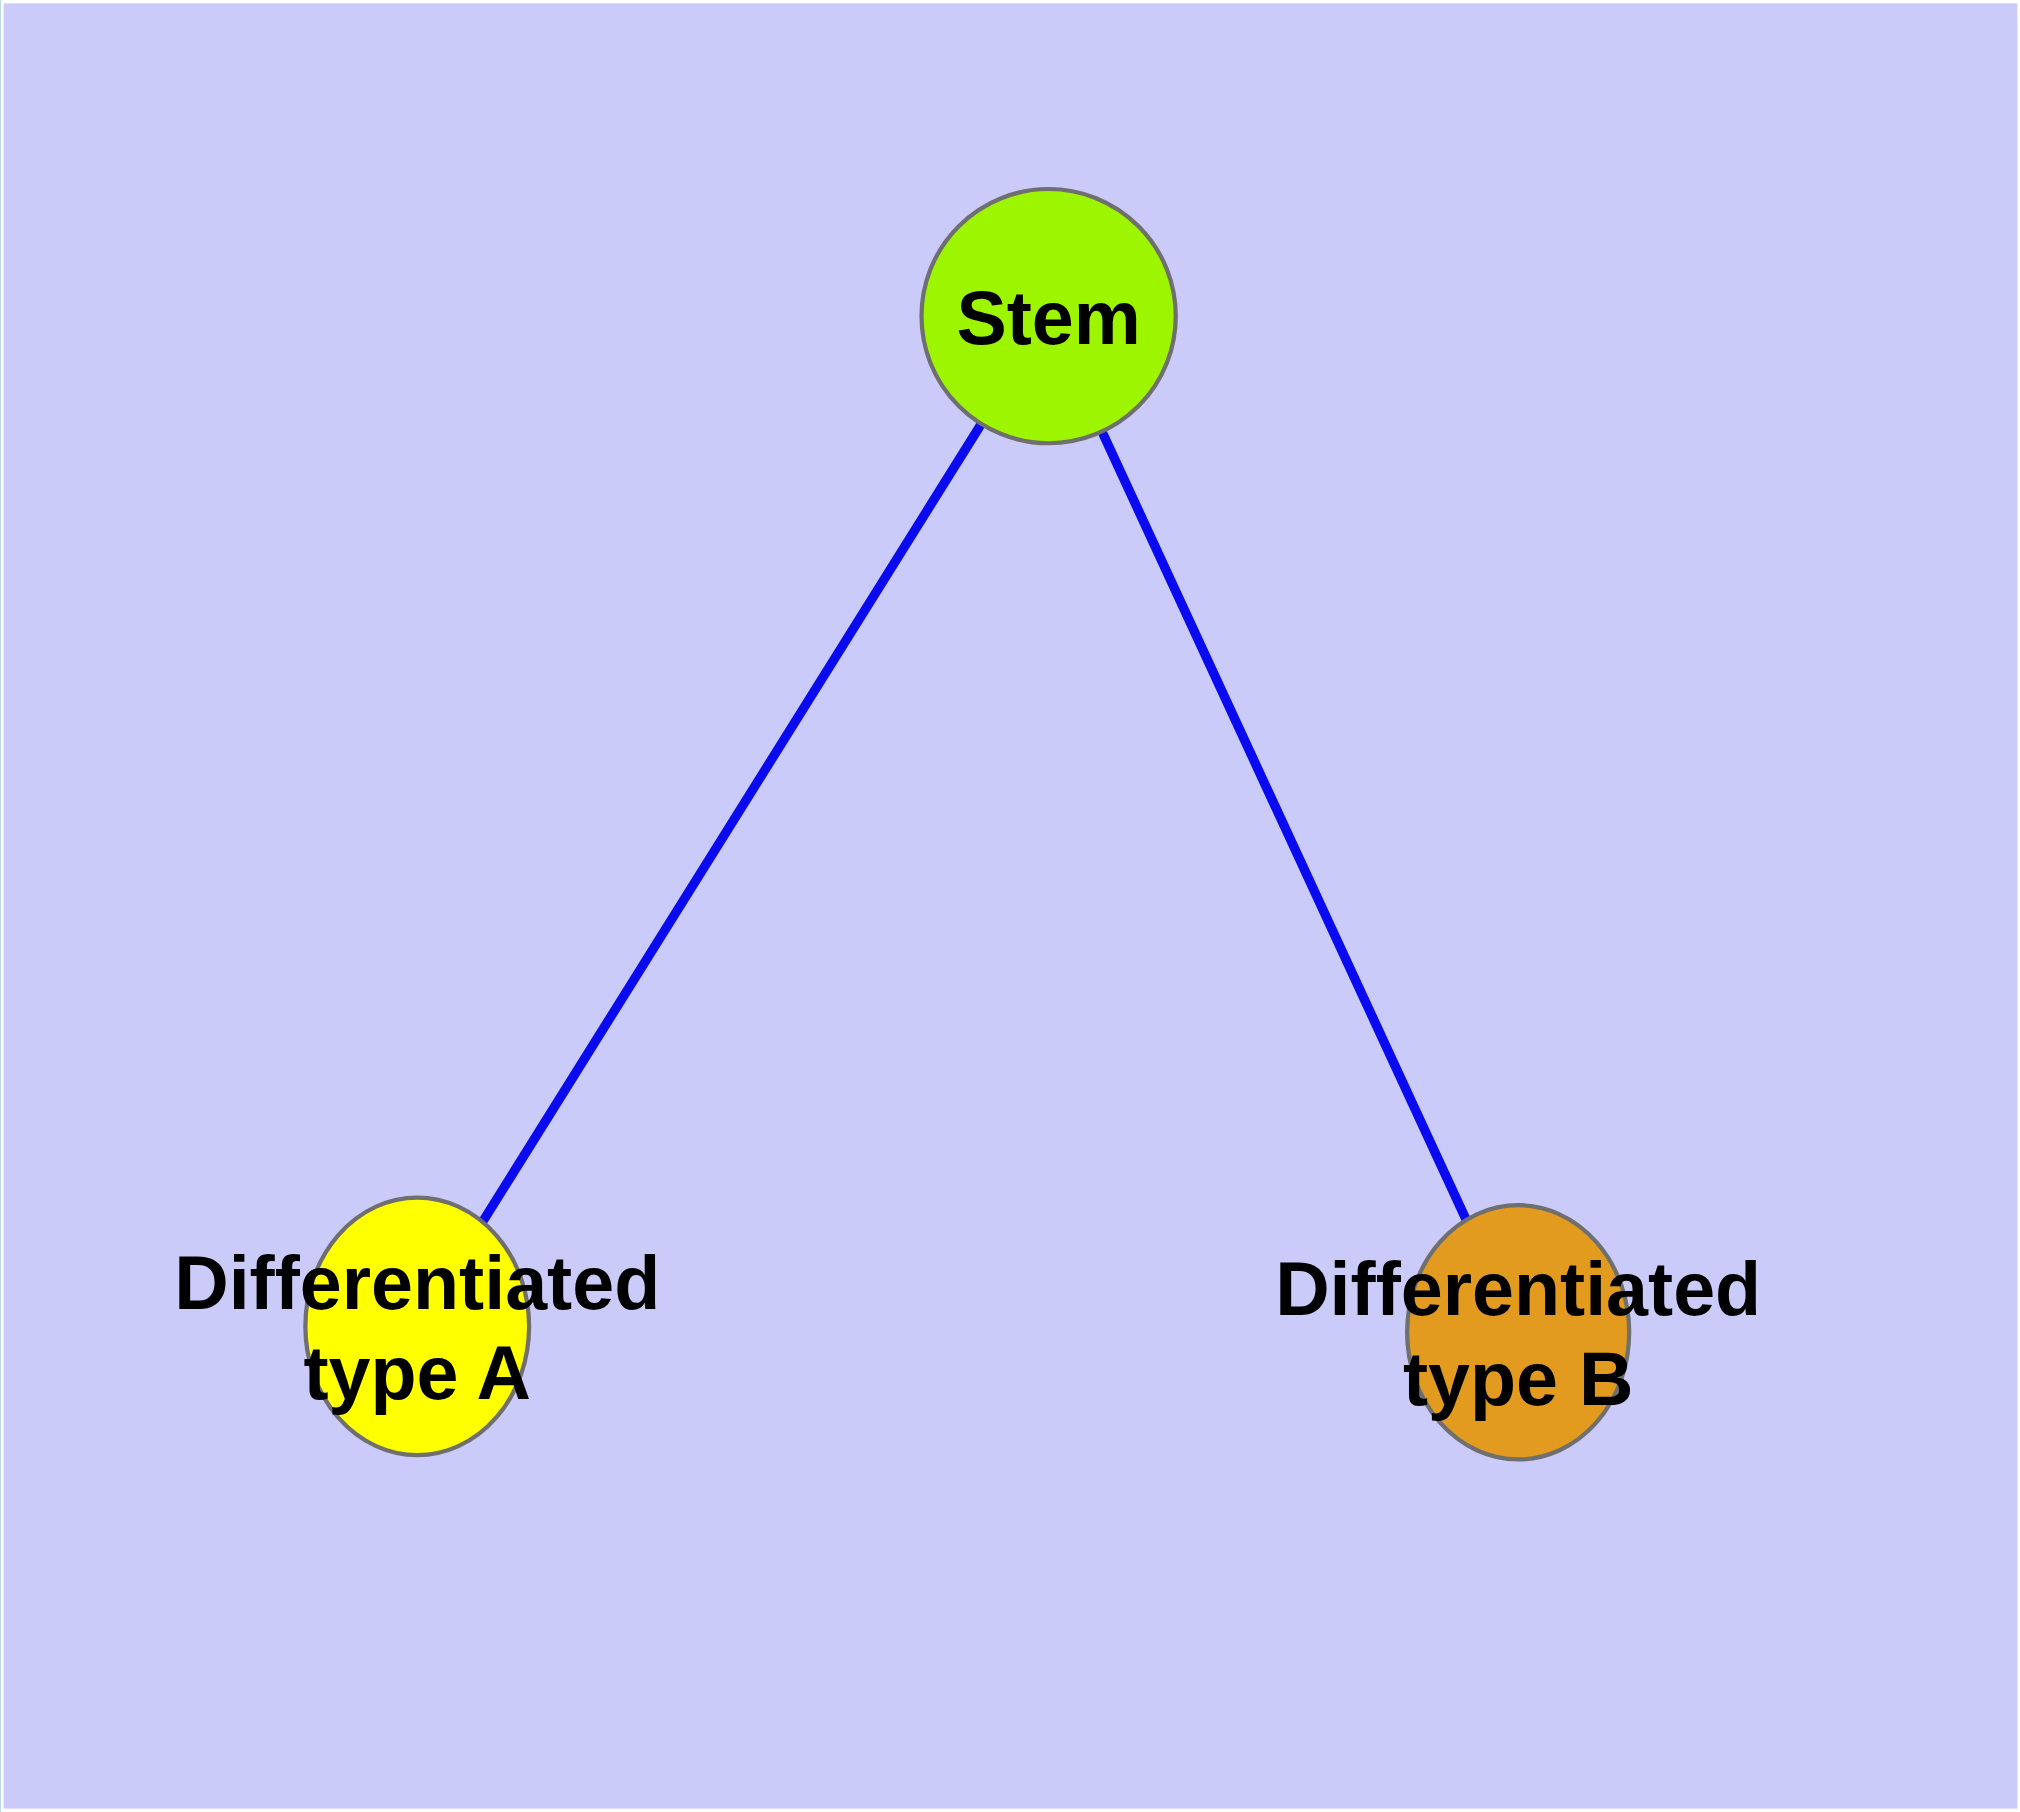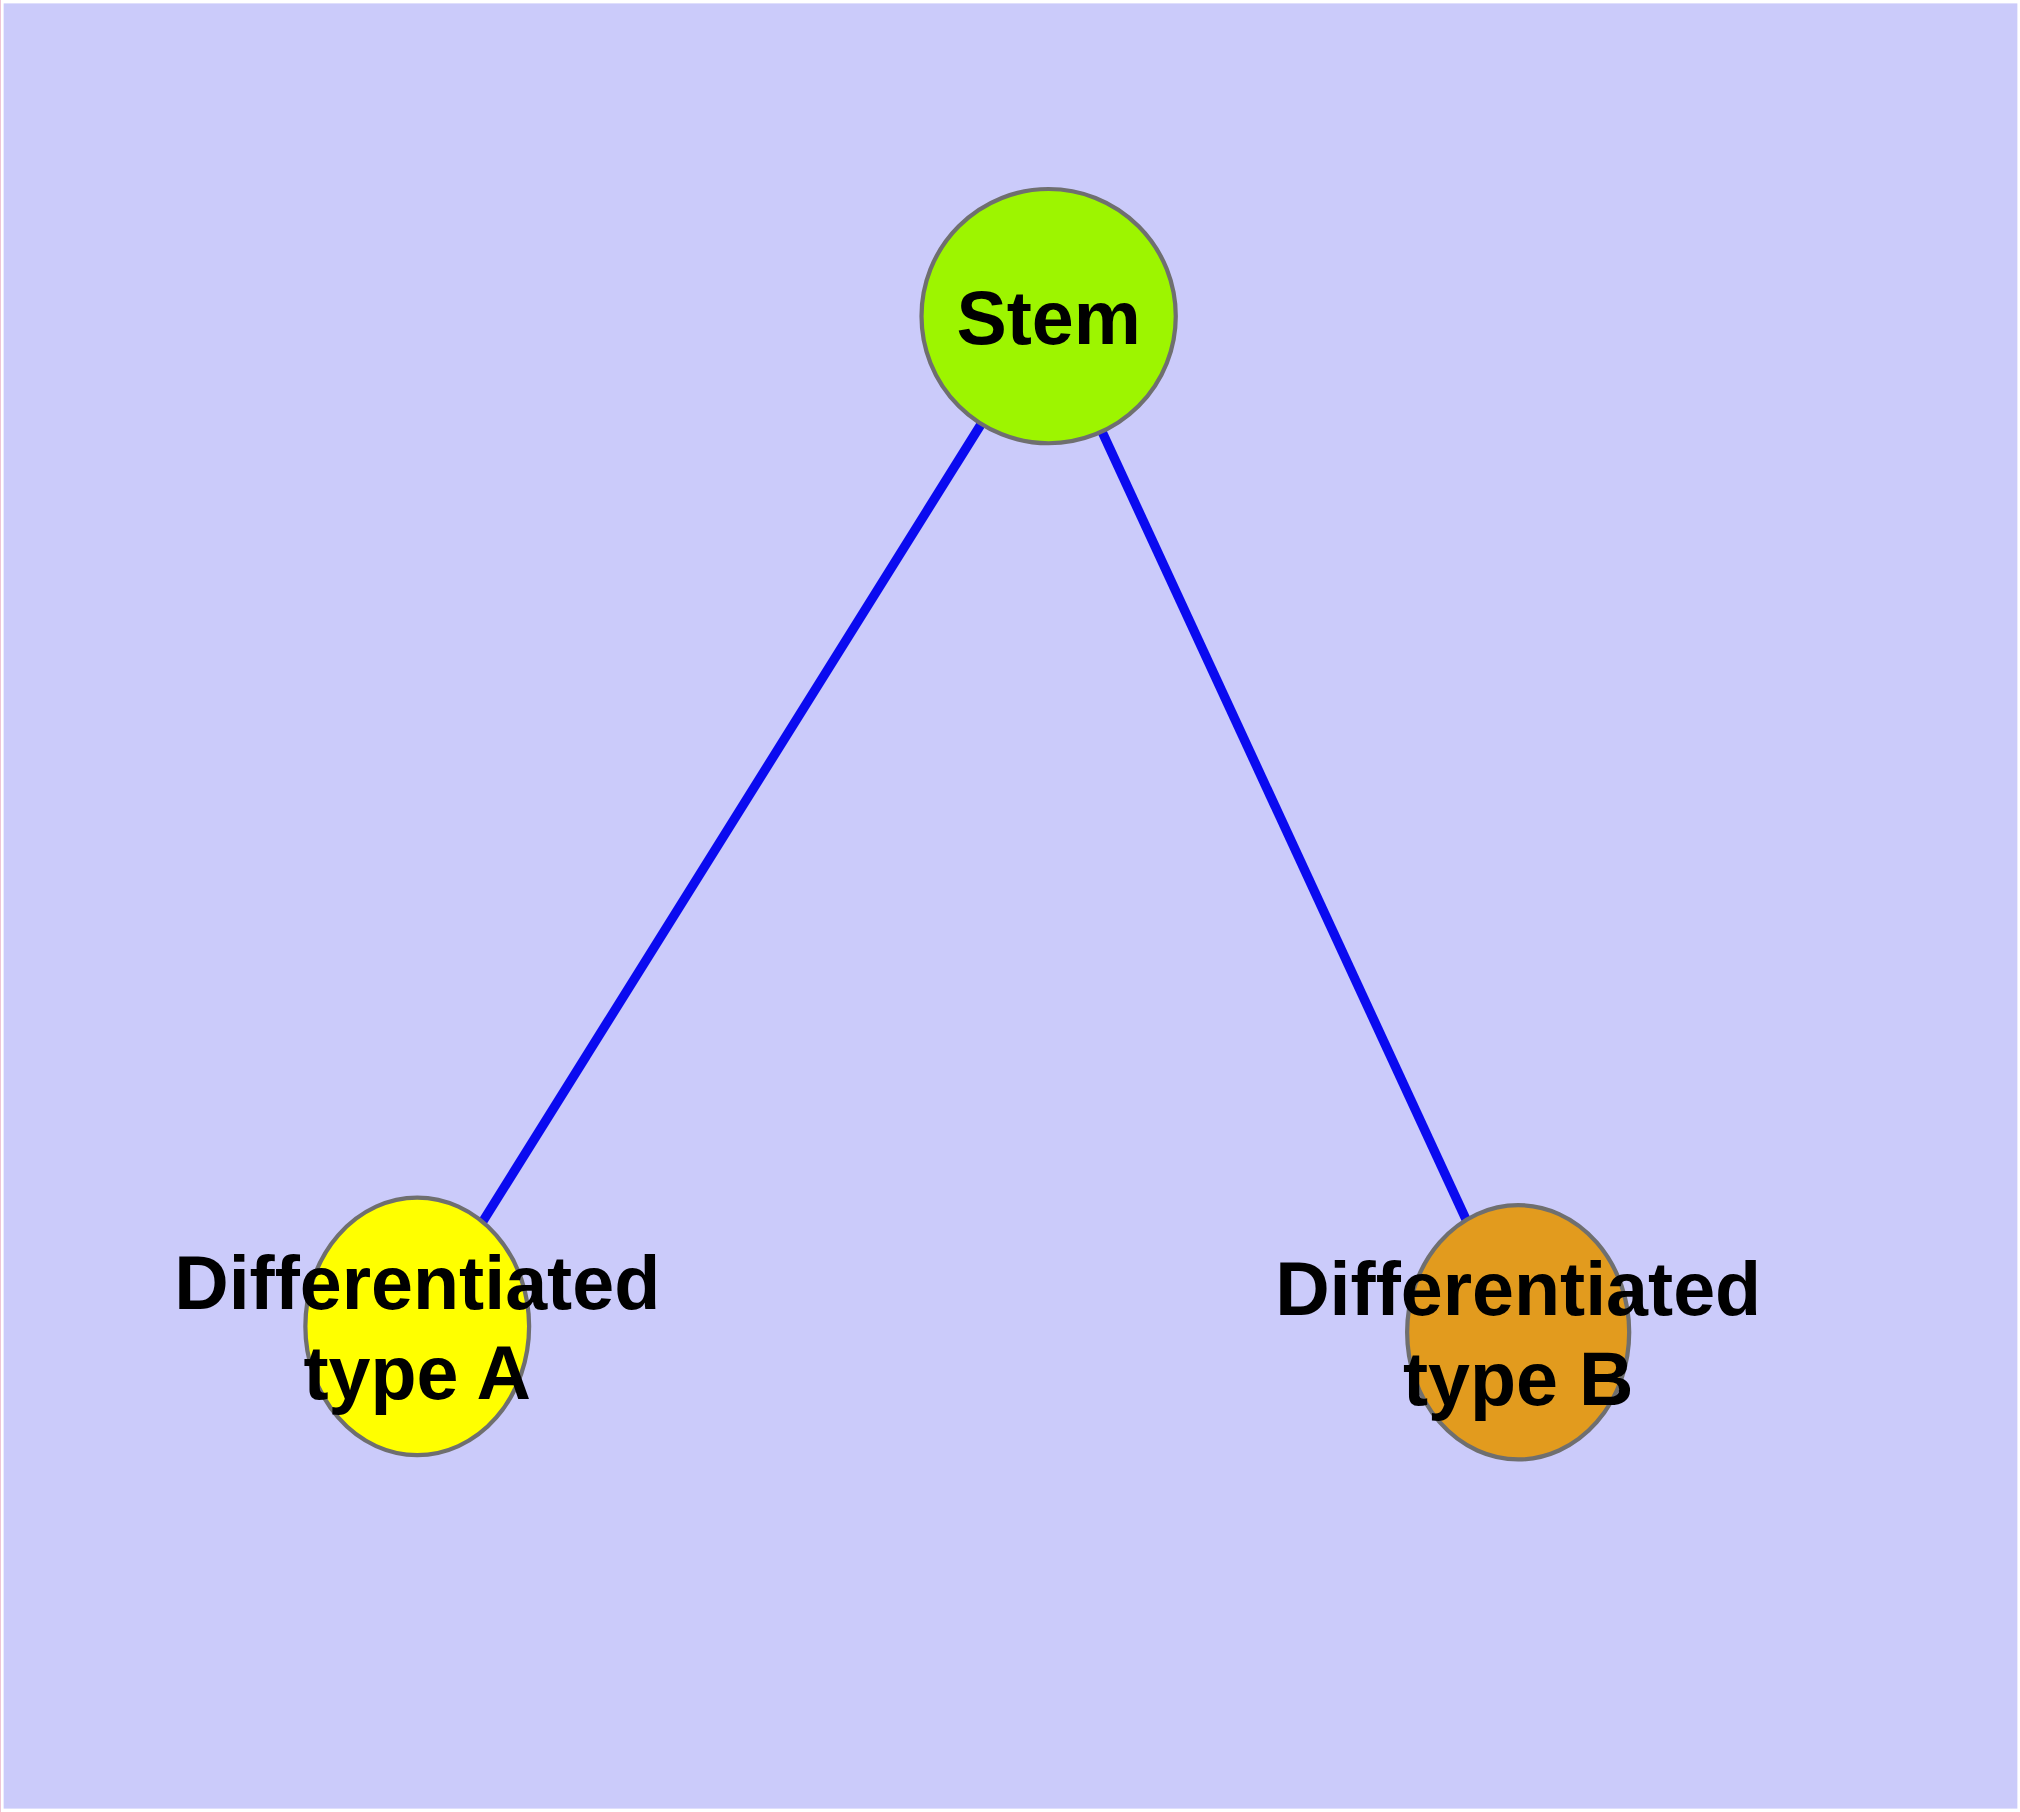--- a/index.html
+++ b/index.html
@@ -4,21 +4,21 @@
 <style>
   html, body {
     margin: 0;
     padding: 0;
     background: #ffffff;
   }
   .stage {
     position: relative;
     width: 2021px;
     height: 1812px;
-    background: #be185d;
+    background: #0369a1;
   }
   svg.graph {
     display: block;
     width: 2021px;
     height: 1812px;
   }
   .node-label {
     font-family: "Liberation Sans", sans-serif;
     font-weight: bold;
     font-size: 89px;

